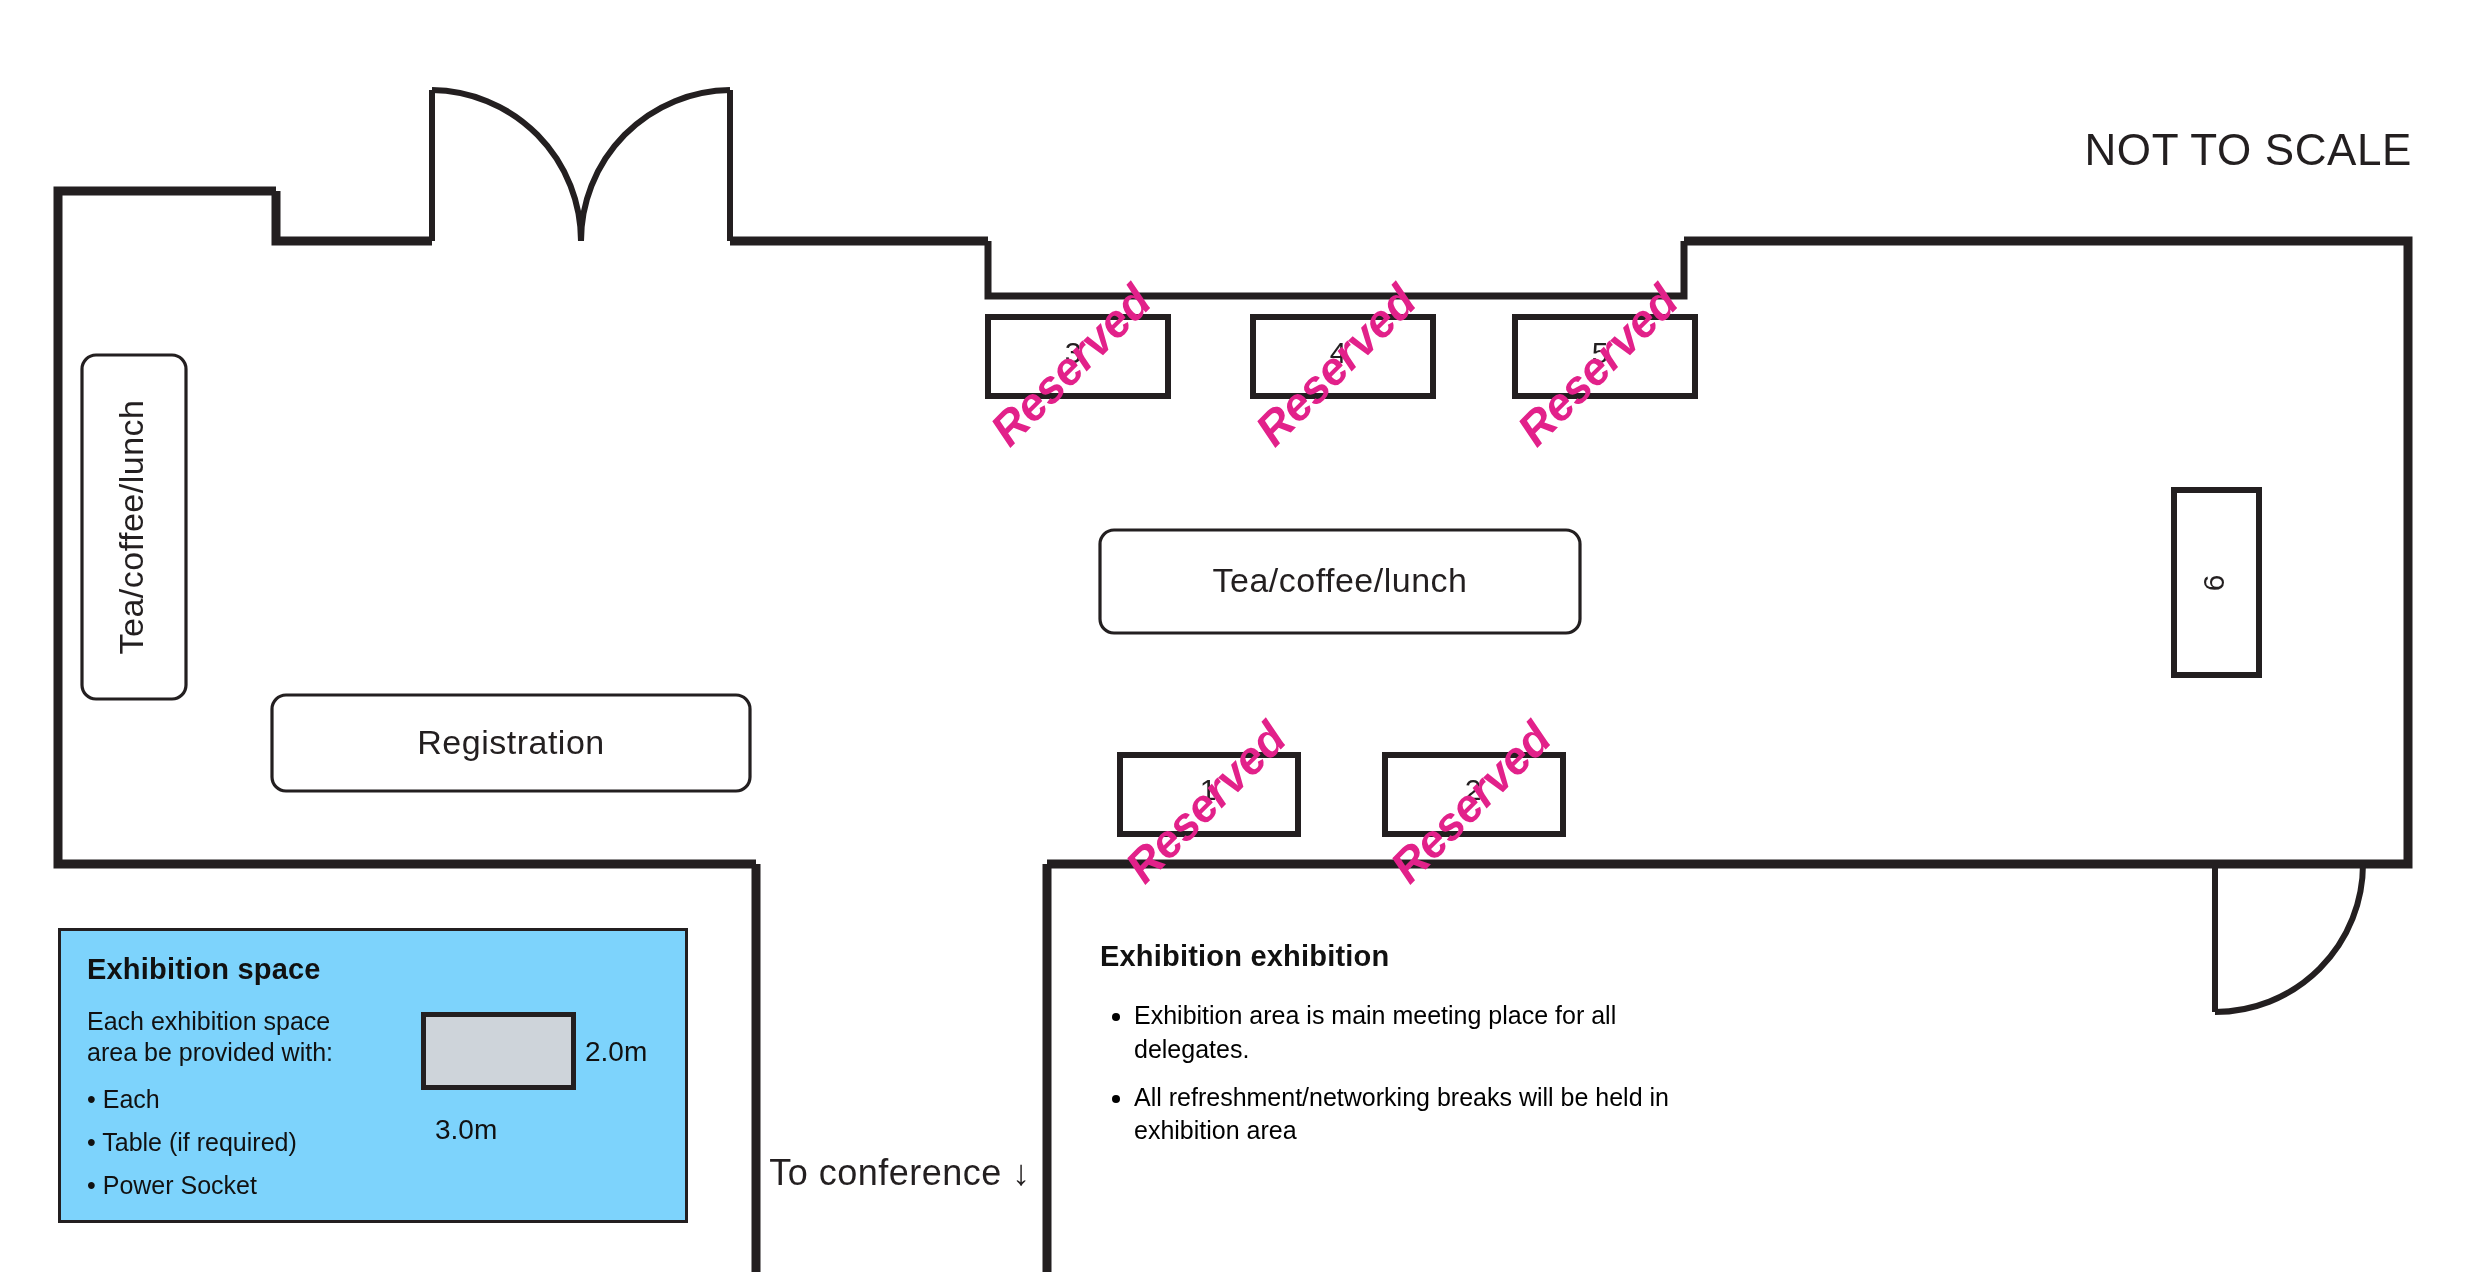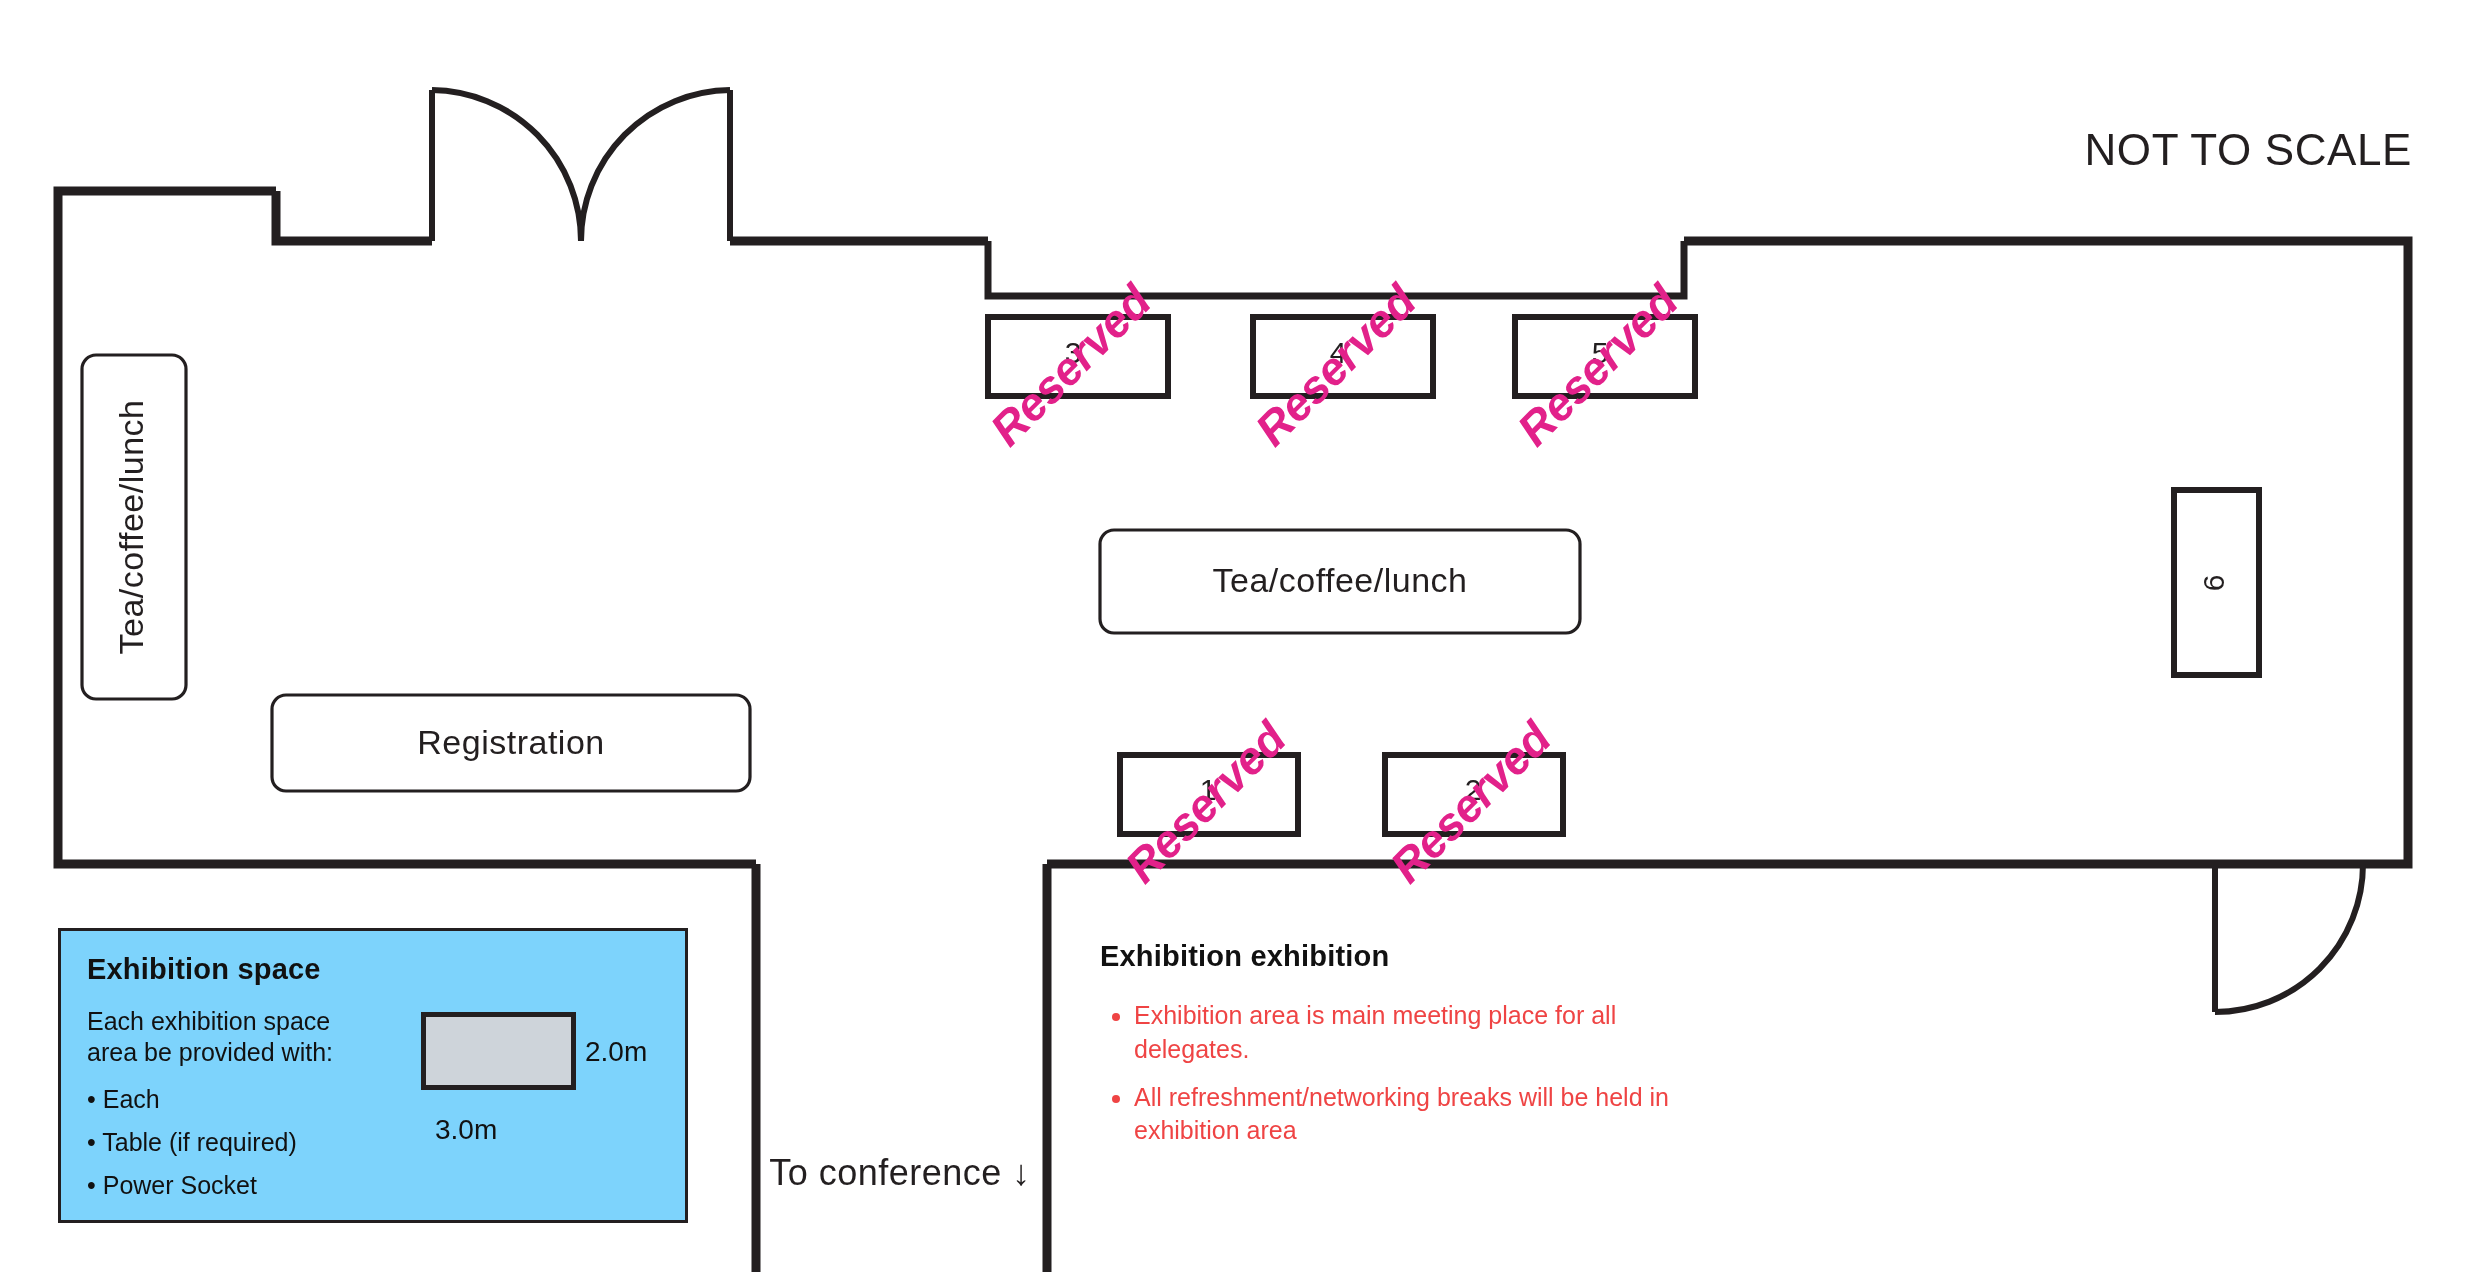--- a/index.html
+++ b/index.html
@@ -154,21 +154,21 @@
     font-size: 29px;
     color: #111111;
     margin: 0 0 26px 0;
     letter-spacing: 0.2px;
   }
   .info-bullets { margin: 0; padding-left: 34px; }
   .info-bullets li {
     font-family: "Liberation Sans", sans-serif;
     font-size: 25px;
     line-height: 1.35;
-    color: #ef4444;
+    color: #000000;
     margin-bottom: 14px;
     max-width: 560px;
   }
 </style>
 </head>
 <body>
 
 <div id="plan-root">
 
   <svg width="2466" height="1272" viewBox="0 0 2466 1272">

